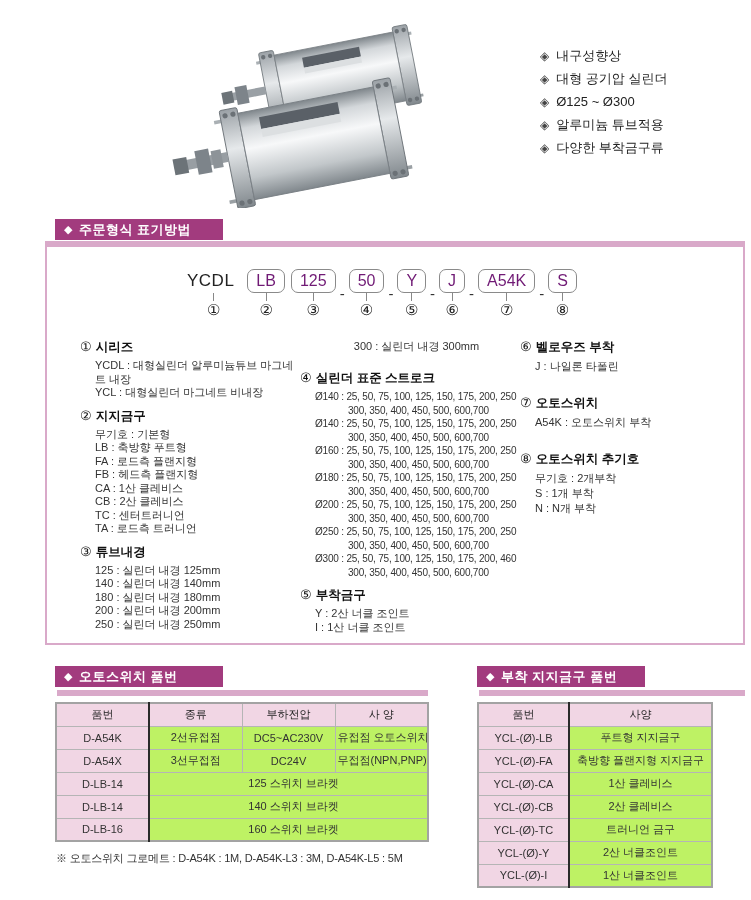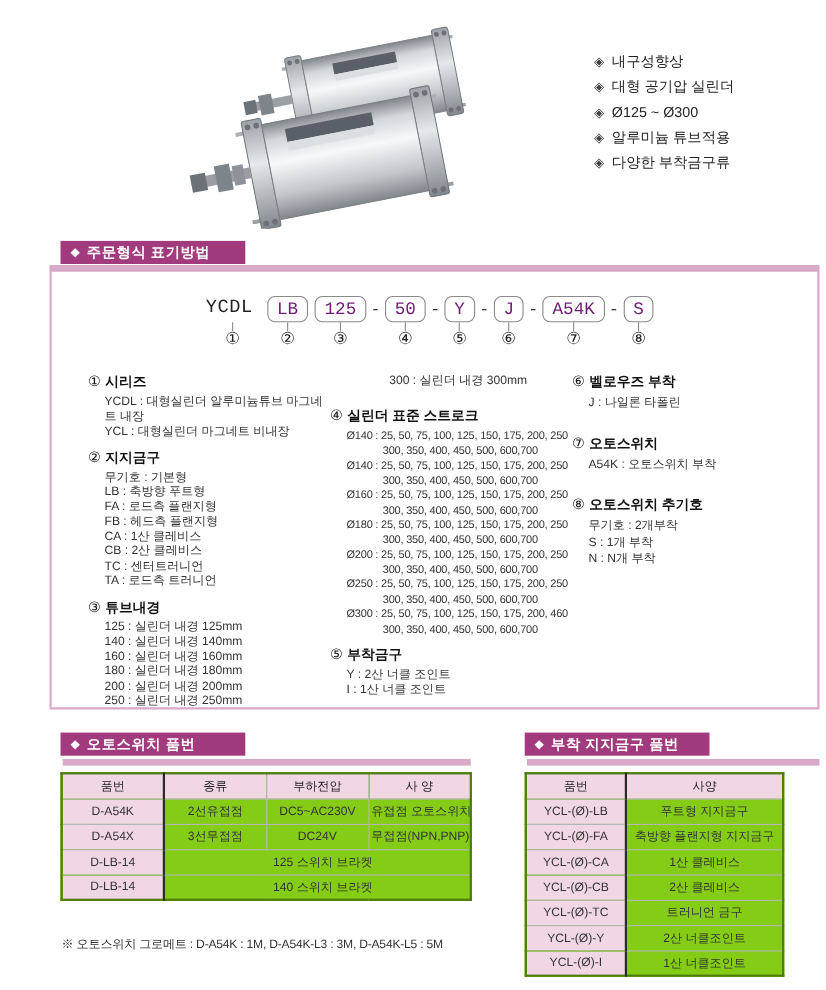--- a/index.html
+++ b/index.html
@@ -22,21 +22,21 @@
   #bar-auto{left:55px;top:666px;width:168px;}
   #bar-bracket{left:477px;top:666px;width:168px;}
   .strip{position:absolute;height:6px;background:#d9a9c9;}
   #strip-auto{left:57px;top:690px;width:371px;}
   #strip-bracket{left:479px;top:690px;width:266px;}
 
   
   .order-box{position:absolute;left:45px;top:241px;width:700px;height:404px;box-sizing:border-box;
              border:2px solid #d9a9c9;border-top-width:6px;background:#fff;}
 
-  .model-row{position:absolute;left:136px;top:22px;display:flex;align-items:flex-start;font-family:Liberation Mono, monospace;}
+  .model-row{position:absolute;left:136px;top:22px;display:flex;align-items:center;}
   .model-unit{display:flex;flex-direction:column;align-items:center;}
   .code-plain{font-size:17px;color:#222;letter-spacing:.5px;height:24px;line-height:24px;padding:0 4px;margin-right:6px;}
   .code-box{border:1px solid #8a8a8a;border-radius:7px;font-size:16px;color:#701a75;height:22px;line-height:22px;
             padding:0 8px;background:#fff;margin:0 3px;}
   .model-dash{font-size:15px;line-height:25px;color:#333;margin:0 1px;}
   .connector{width:1px;height:8px;background:#888;}
   .circle-num{font-size:15px;color:#222;line-height:16px;margin-top:1px;}
 
   
   .def-col{position:absolute;font-size:11px;color:#333;}
@@ -47,22 +47,22 @@
   #order-col-3 .def-grp{margin-bottom:21px;}
   .grp-title{font-size:12.5px;font-weight:bold;color:#111;margin-bottom:3px;}
   .grp-num{margin-right:4px;font-weight:normal;font-size:13px;}
   .def-item{padding-left:15px;line-height:13.5px;}
   #order-col-3 .def-item{line-height:15px;}
   .cont-item{padding-left:15px;line-height:14px;margin-bottom:17px;text-align:center;}
   .stroke-line{padding-left:15px;line-height:13.5px;font-size:10px;letter-spacing:-.2px;white-space:nowrap;}
   .stroke-line-indent{padding-left:48px;}
 
   
-  .data-table{position:absolute;border-collapse:collapse;background:#84cc16;font-size:11px;color:#333;
-              table-layout:fixed;border:2px solid #4d7c0f;}
+  .data-table{position:absolute;border-collapse:collapse;background:#bef264;font-size:11px;color:#333;
+              table-layout:fixed;border:2px solid #a3a3a3;}
   #autoswitch-table{left:55px;top:702px;width:372px;}
   #bracket-table{left:477px;top:702px;width:236px;}
   .data-table th,.data-table td{border:1px solid #b5b5b5;text-align:center;height:23px;padding:0 2px;
               box-sizing:border-box;overflow:hidden;white-space:nowrap;}
   .data-table th{background:#f1d6e4;font-weight:normal;color:#222;}
   .data-table td.col-first{background:#f1d6e4;}
   .data-table th.col-first,.data-table td.col-first{border-right:2px solid #2a2a2a;}
   #autoswitch-table th{width:93px;}
   #bracket-table th.col-first{width:91px;}
   .data-table td.merged{text-align:center;padding-left:12px;}
@@ -225,21 +225,20 @@
           <div class="def-item">FB : 헤드측 플랜지형</div>
           <div class="def-item">CA : 1산 클레비스</div>
           <div class="def-item">CB : 2산 클레비스</div>
           <div class="def-item">TC : 센터트러니언</div>
           <div class="def-item">TA : 로드측 트러니언</div>
         </div>
         <div class="def-grp">
           <div class="grp-title"><span class="grp-num">③</span><span class="grp-title-text">튜브내경</span></div>
           <div class="def-item">125 : 실린더 내경 125mm</div>
           <div class="def-item">140 : 실린더 내경 140mm</div>
-          <div class="def-item">160 : 실린더 내경 160mm</div>
           <div class="def-item">180 : 실린더 내경 180mm</div>
           <div class="def-item">200 : 실린더 내경 200mm</div>
           <div class="def-item">250 : 실린더 내경 250mm</div>
         </div>
       </div>
     <div class="def-col" id="order-col-2">
         <div class="cont-item">300 : 실린더 내경 300mm</div>
         <div class="def-grp">
           <div class="grp-title"><span class="grp-num">④</span><span class="grp-title-text">실린더 표준 스트로크</span></div>
           <div class="stroke-line">Ø140 : 25, 50, 75, 100, 125, 150, 175, 200, 250</div>
@@ -309,20 +308,24 @@
           <td>무접점(NPN,PNP)</td>
         </tr>
         <tr>
           <td class="col-first">D-LB-14</td>
           <td colspan="3" class="merged">125 스위치 브라켓</td>
         </tr>
         <tr>
           <td class="col-first">D-LB-14</td>
           <td colspan="3" class="merged">140 스위치 브라켓</td>
         </tr>
+        <tr>
+          <td class="col-first">D-LB-16</td>
+          <td colspan="3" class="merged">160 스위치 브라켓</td>
+        </tr>
       </tbody>
     </table>
   <div class="note">※ 오토스위치 그로메트 : D-A54K : 1M, D-A54K-L3 : 3M, D-A54K-L5 : 5M</div>
 
   <div class="sec-bar" id="bar-bracket">
     <span class="diamond">◆</span>
     <span>부착 지지금구 품번</span>
   </div>
   <div class="strip" id="strip-bracket"></div>
   <table class="data-table" id="bracket-table">

